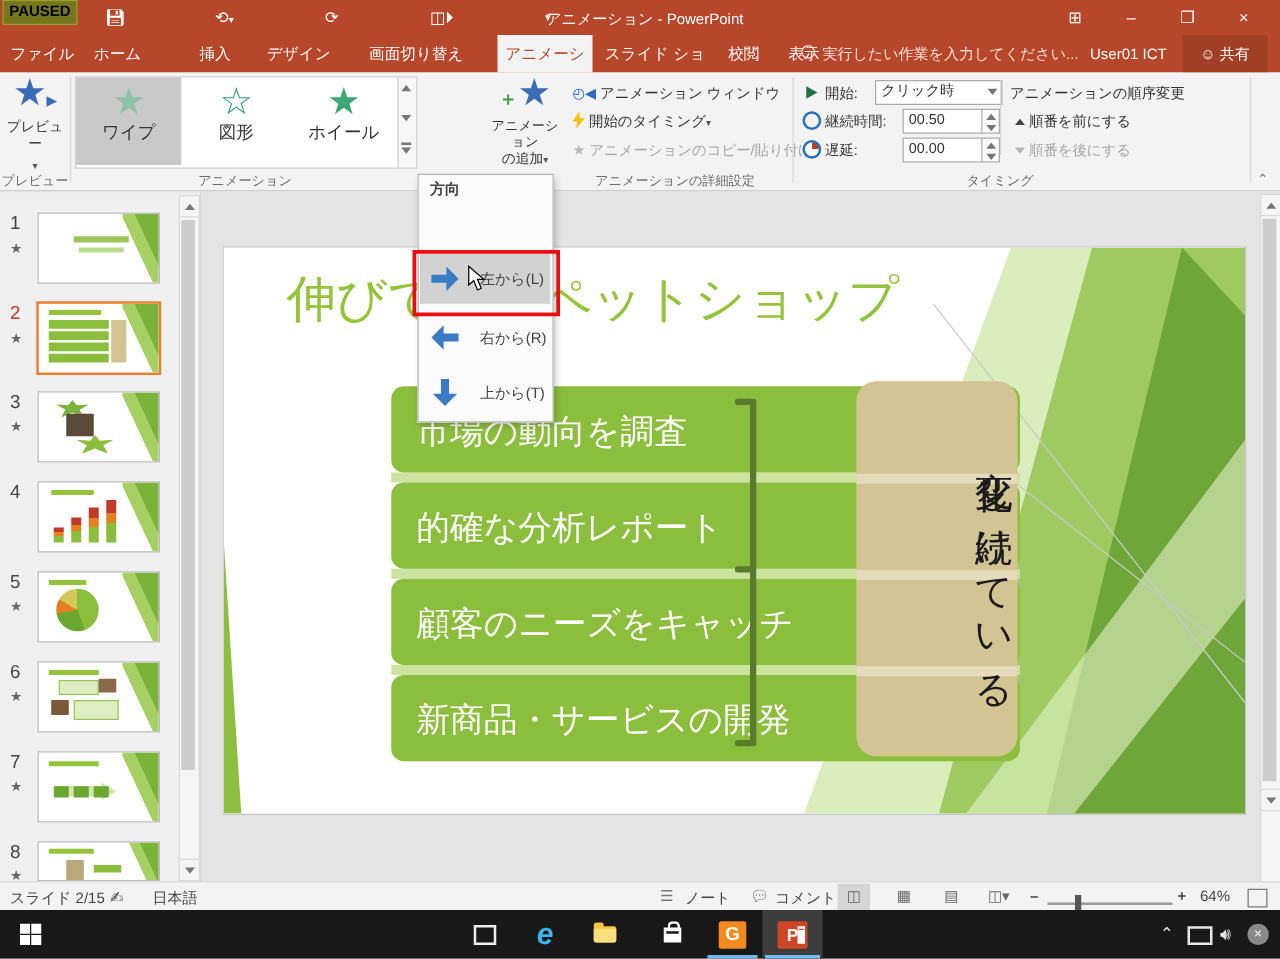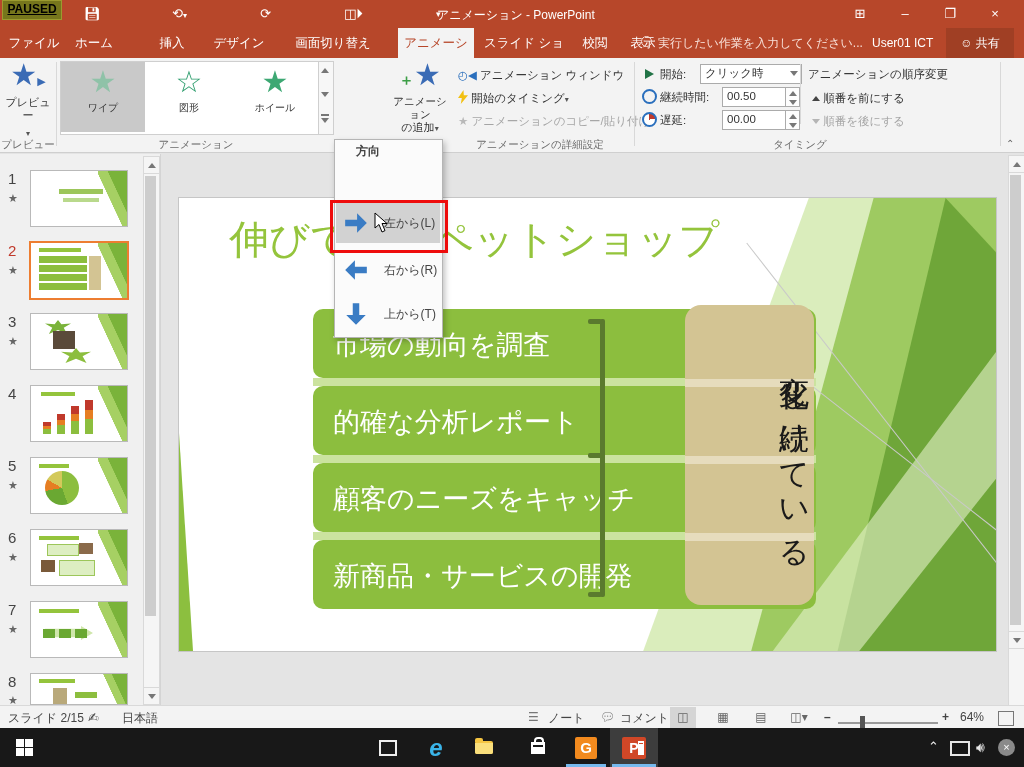--- a/index.html
+++ b/index.html
@@ -8,60 +8,60 @@
        background:#e4e4e4;-webkit-font-smoothing:antialiased;}
   .abs{position:absolute;}
   
   #titlebar{left:0;top:0;width:1024px;height:28px;background:#B7472A;color:#fff;}
   #tabrow{left:0;top:28px;width:1024px;height:30px;background:#B7472A;}
   .qat-ico{position:absolute;top:6px;color:#fff;font-size:13px;line-height:16px;}
   #win-title{position:absolute;left:437px;top:7px;font-size:12px;color:#fff;}
   .winbtn{position:absolute;top:0;width:34px;height:28px;color:#fff;text-align:center;line-height:28px;font-size:13px;}
   .paused{position:absolute;left:2px;top:0;width:58px;height:18px;background:#76761c;
           border:1px solid #9b9b2f;color:#000;font-size:12px;font-weight:bold;
-          text-align:center;line-height:16px;z-index:60;text-decoration:underline;}
+          text-align:center;line-height:16px;z-index:60;}
   .tab{position:absolute;top:0;height:30px;line-height:30px;color:#fff;font-size:12.5px;text-align:center;}
   .tab.active{background:#f3f3f3;color:#B7472A;}
   .tab.filetab{color:#fff;}
   #tellme{position:absolute;left:658px;top:0;height:30px;line-height:30px;color:#f8e0d8;font-size:12px;}
   #user-name{position:absolute;left:872px;top:0;height:30px;line-height:30px;color:#fff;font-size:12px;}
   #share-btn{position:absolute;left:946px;top:0;width:68px;height:30px;background:#a03f24;color:#fff;
              font-size:12px;line-height:30px;text-align:center;}
   
   #ribbon{left:0;top:58px;width:1024px;height:94px;background:#f3f3f3;border-bottom:1px solid #cfcfcf;}
   .grouplabel{position:absolute;top:80px;font-size:10.5px;color:#6a6a6a;text-align:center;}
   .gdiv{position:absolute;top:4px;width:1px;height:84px;background:#d8d8d8;}
   .ribtext{font-size:11px;color:#333;}
   .star{font-size:30px;line-height:30px;}
   .gallery{position:absolute;left:60px;top:3px;width:258px;height:72px;background:#fff;border:1px solid #cfcfcf;}
   .gcell{position:absolute;top:0;width:84px;height:70px;text-align:center;}
   .gcell.sel{background:#c9c9c9;}
   .gcell .star{display:block;margin-top:5px;}
-  .gcell .glabel{font-size:10px;color:#333;}
+  .gcell .glabel{font-size:14px;color:#333;}
   .gscroll{position:absolute;left:318px;top:3px;width:14px;height:72px;border:1px solid #cfcfcf;background:#f7f7f7;}
   .tri-up{width:0;height:0;border-left:4px solid transparent;border-right:4px solid transparent;border-bottom:5px solid #777;}
   .tri-dn{width:0;height:0;border-left:4px solid transparent;border-right:4px solid transparent;border-top:5px solid #777;}
   .bigbtn{position:absolute;text-align:center;}
   .bigbtn .ribtext{display:block;line-height:13px;}
   .dd{color:#555;font-size:8px;}
   .effopt{left:332px;top:0;width:38px;height:94px;background:#c8c8c8;border:1px solid #ababab;}
   .smallrow{position:absolute;left:458px;font-size:11.5px;color:#333;height:18px;line-height:18px;}
   .smallrow.dis{color:#a5a5a5;}
   
   .tlabel{position:absolute;font-size:11.5px;color:#333;}
   .tbox{position:absolute;background:#fff;border:1px solid #ababab;font-size:11.5px;color:#333;
         padding:1px 4px;height:16px;line-height:15px;}
   .spin{position:absolute;width:13px;height:18px;border:1px solid #ababab;background:#fdfdfd;}
   
   .arr{display:inline-block;}
   .arr svg{display:block;}
   
   #dirmenu{left:334px;top:139px;width:107px;height:197px;background:#fbfbfb;border:1px solid #b5b5b5;
            box-shadow:2px 3px 6px rgba(0,0,0,.25);z-index:40;}
-  #dirmenu .mhead{position:absolute;left:9px;top:3px;font-size:12px;color:#444;font-weight:bold;margin-left:12px;}
+  #dirmenu .mhead{position:absolute;left:9px;top:3px;font-size:12px;color:#444;font-weight:bold;}
   .mitem{position:absolute;left:1px;width:104px;height:40px;}
   .mitem.hover{background:#d2d2d2;}
   .mitem .mico{position:absolute;left:4px;top:4px;width:32px;height:32px;text-align:center;}
   .mitem .mico.selbox{background:#fbe6da;border:1px solid #f0ab84;}
   .mitem .mlabel{position:absolute;left:48px;top:12px;font-size:12px;color:#444;}
   .redbox{left:330px;top:200px;width:112px;height:47px;border:3px solid #ee0c0c;z-index:50;}
   #cursor{left:374px;top:212px;z-index:55;}
   
   #thumbpanel{left:0;top:154px;width:160px;height:551px;background:#f0f0f0;border-right:1px solid #d4d4d4;}
   .tnum{position:absolute;left:8px;font-size:15px;color:#444;}

